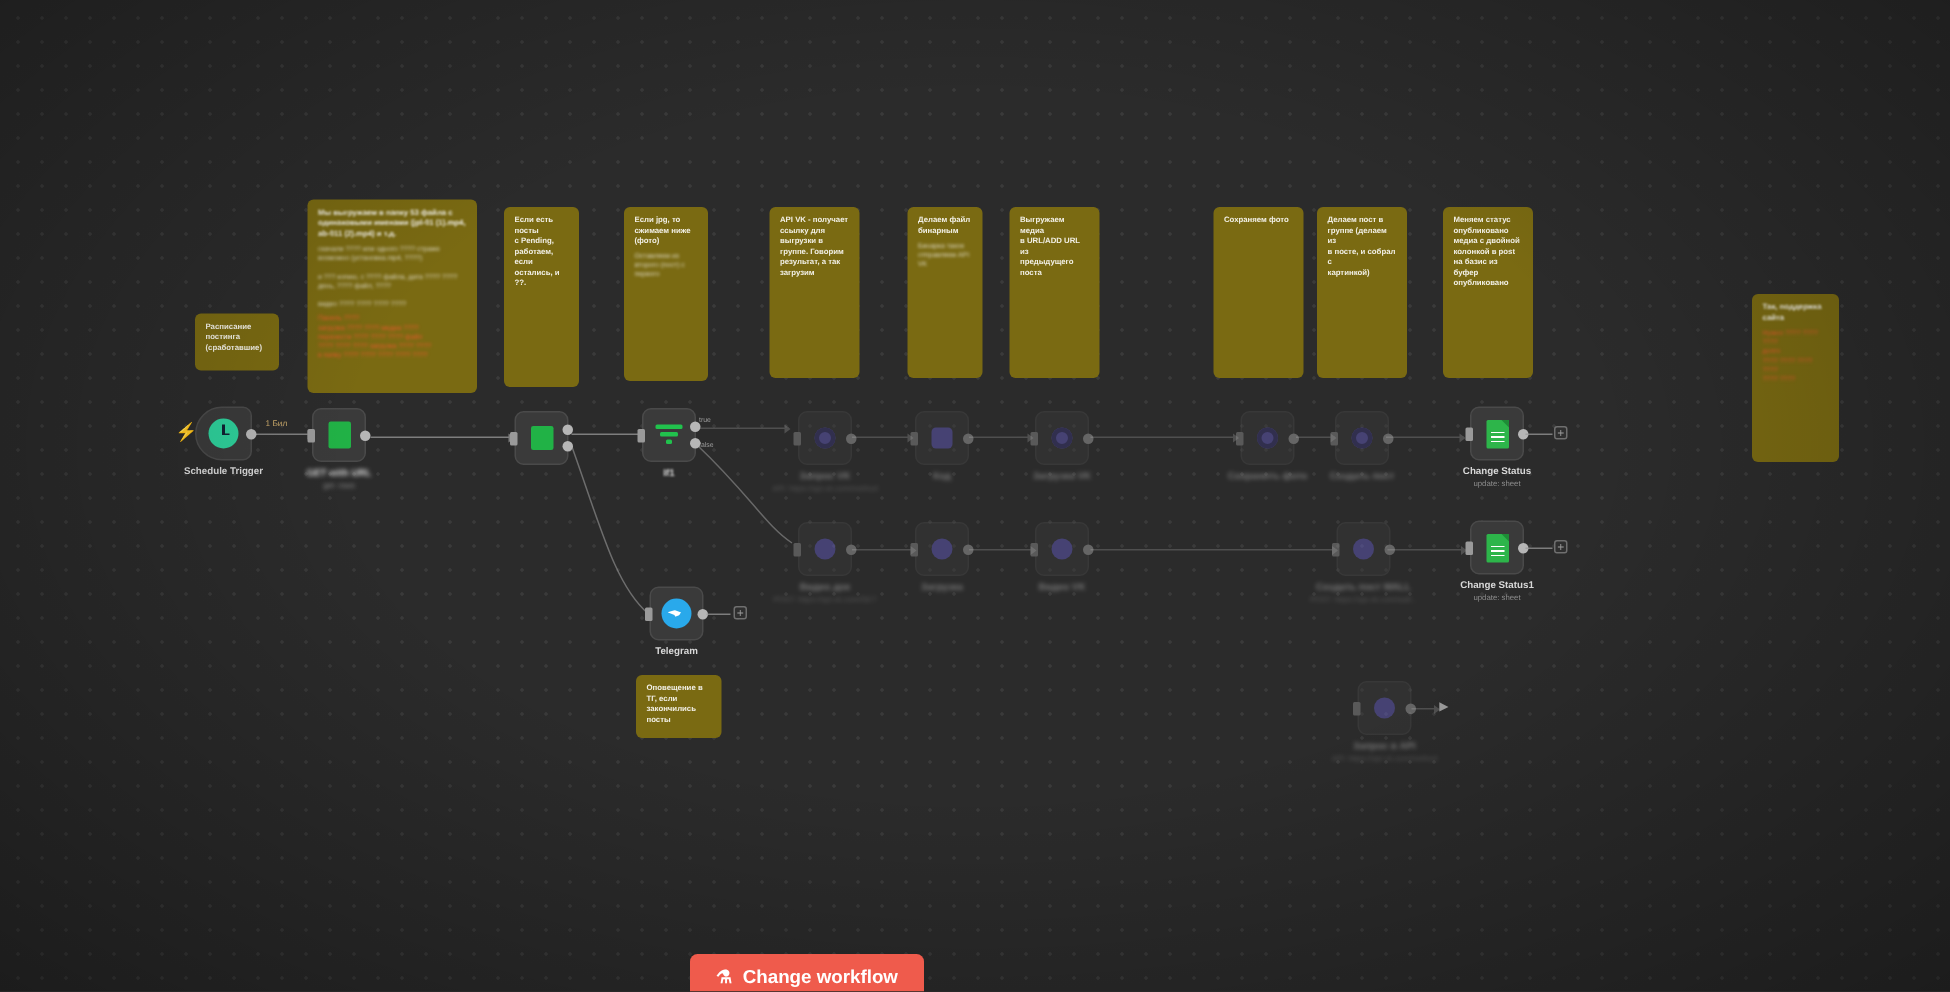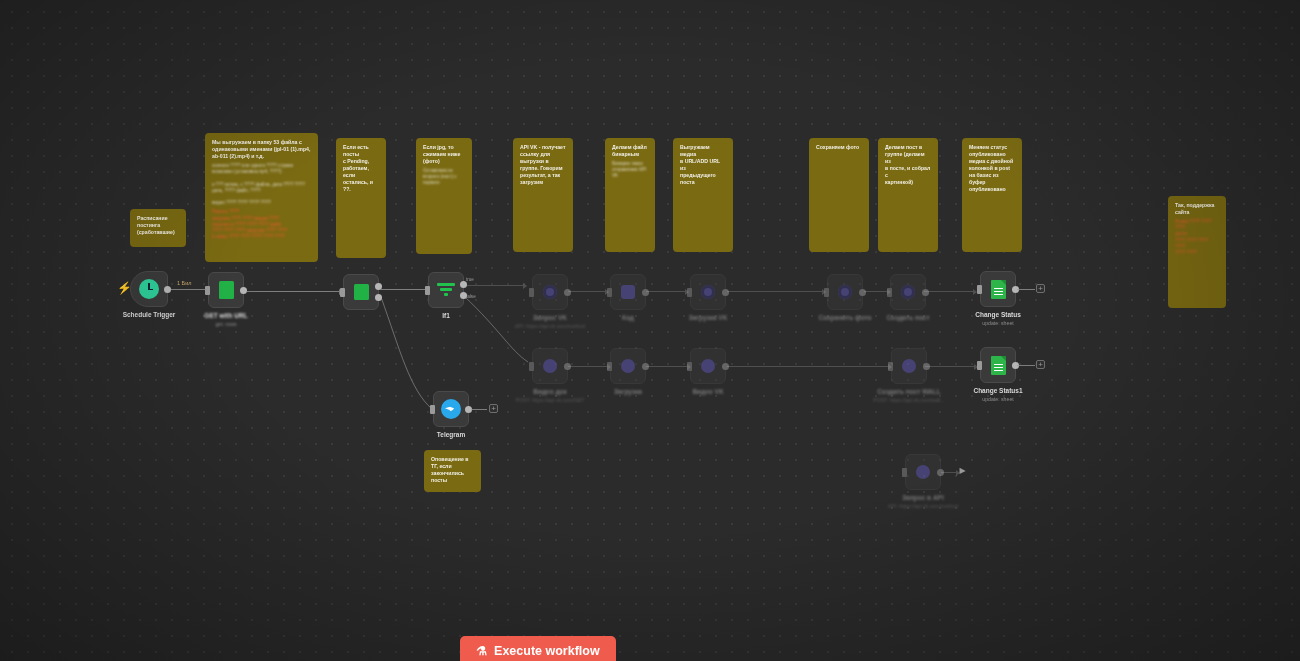--- a/index.html
+++ b/index.html
@@ -473,16 +473,16 @@
     <span class="port out"></span>
     <span class="nlabel">Запрос в API</span>
     <span class="nsub">API: https://api.vk.com/method</span>
   </div>
   <div class="plusbtn" style="left:958px; top:467px; border:none; background:none;">▶</div>
 
   <div class="vign"></div>
 
   <div id="exec">
     <span class="flask">⚗</span>
-    <span>Execute workflow</span>
+    <span>Change workflow</span>
   </div>
 
 </div>
 
 </body></html>

